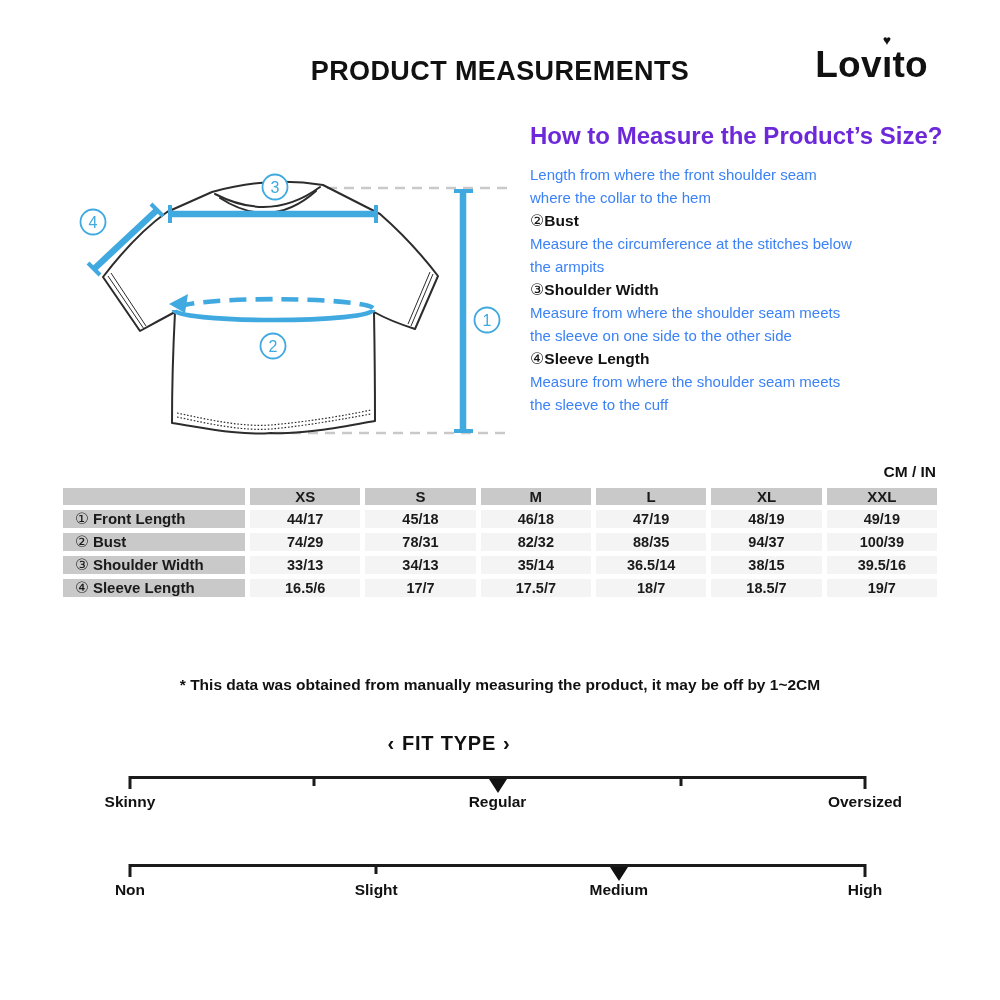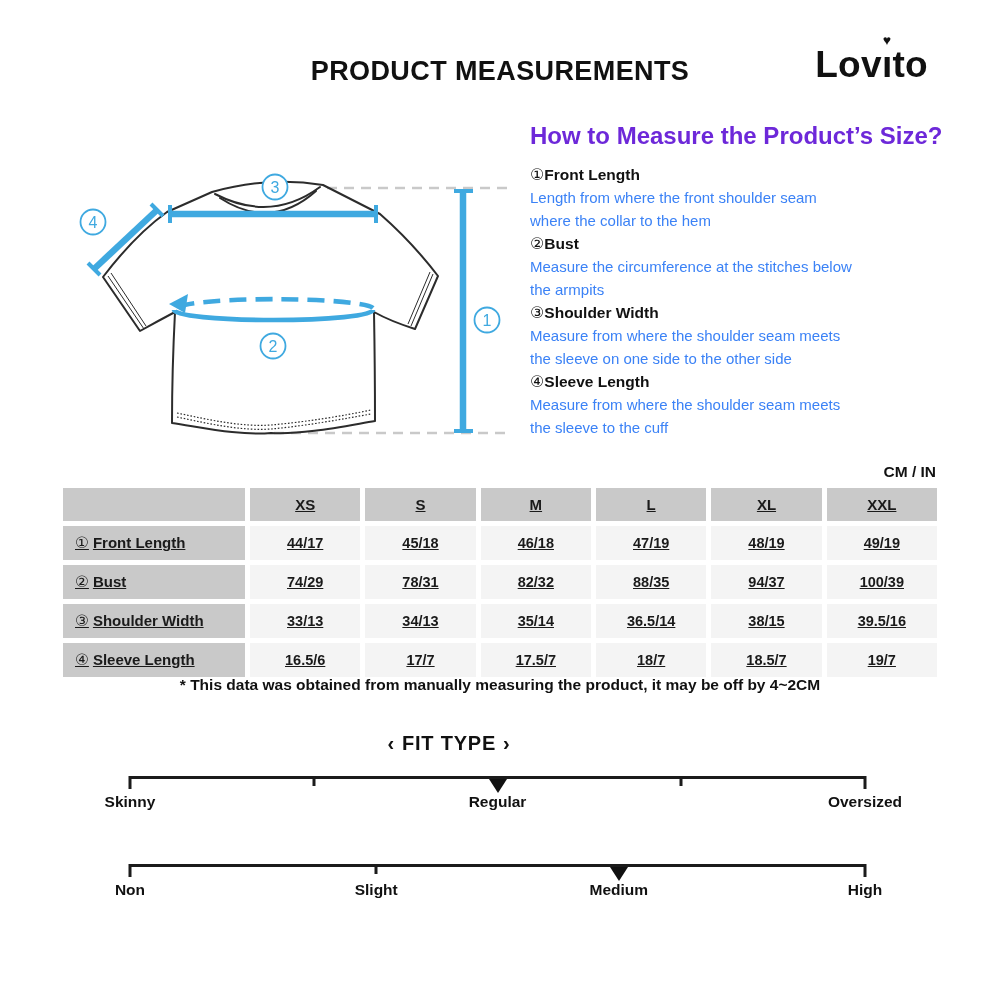--- a/index.html
+++ b/index.html
@@ -28,21 +28,21 @@
   .item-head .num{font-weight:400;font-size:16px;}
   .desc-line{font-size:15px;font-weight:400;line-height:23px;color:#3b82f6;}
   
   .diagram{position:absolute;left:60px;top:130px;width:450px;height:330px;}
   
   .unit-label{position:absolute;top:463px;right:64px;font-size:15.5px;font-weight:700;color:#111;}
   .meas-table{
     position:absolute;top:483px;left:58px;width:884px;
     border-collapse:separate;border-spacing:5px 5px;table-layout:fixed;
   }
-  .meas-table th,.meas-table td{height:14px;padding:8px;font-size:15px;text-decoration:underline;}
+  .meas-table th,.meas-table td{height:14px;padding:0;font-size:15px;}
   .meas-table th{background:#c9c9c9;font-weight:700;text-align:center;}
   .meas-table td.rowlabel{
     background:#c9c9c9;text-align:left;padding-left:12px;font-weight:700;white-space:nowrap;
   }
   .meas-table td.rowlabel .num{font-weight:400;font-size:15.5px;margin-right:4px;}
   .meas-table td.val{background:#f4f4f4;text-align:center;font-weight:700;font-size:14.5px;}
   
   .footnote{
     position:absolute;top:676px;left:0;width:1000px;text-align:center;
     font-size:15.5px;font-weight:700;color:#111;
@@ -134,21 +134,20 @@
       <circle cx="215" cy="57" r="12.5" fill="#fff" stroke="#3FA9E0" stroke-width="1.8"></circle>
       <text x="215" y="63">3</text>
       <circle cx="33" cy="92" r="12.5" fill="#fff" stroke="#3FA9E0" stroke-width="1.8"></circle>
       <text x="33" y="98">4</text>
     </g>
   </svg>
 
   <div class="howto">
     <h2>How to Measure the Product’s Size?</h2>
 
-    <div class="item-head"><span class="num">①</span><span>Front Length</span></div>
     <div class="desc-line">Length from where the front shoulder seam</div>
     <div class="desc-line">where the collar to the hem</div>
 
     <div class="item-head"><span class="num">②</span><span>Bust</span></div>
     <div class="desc-line">Measure the circumference at the stitches below</div>
     <div class="desc-line">the armpits</div>
 
     <div class="item-head"><span class="num">③</span><span>Shoulder Width</span></div>
     <div class="desc-line">Measure from where the shoulder seam meets</div>
     <div class="desc-line">the sleeve on one side to the other side</div>
@@ -212,21 +211,21 @@
       <td class="val">16.5/6</td>
       <td class="val">17/7</td>
       <td class="val">17.5/7</td>
       <td class="val">18/7</td>
       <td class="val">18.5/7</td>
       <td class="val">19/7</td>
     </tr>
   </tbody>
     </table>
 
-  <div class="footnote">* This data was obtained from manually measuring the product, it may be off by 4~2CM</div>
+  <div class="footnote">* This data was obtained from manually measuring the product, it may be off by 1~2CM</div>
 
   <div class="scale-heading" style="top:732px"><span class="bracket">‹</span><span>FIT TYPE</span><span class="bracket">›</span></div>
   <div class="scale" style="top:776px">
     <div class="line"></div>
     <div class="tick t-end" style="left:0%"></div>
     <div class="tick t-mid" style="left:25%"></div>
     <div class="tick t-mid" style="left:75%"></div>
     <div class="tick t-end" style="left:100%"></div>
     <div class="marker" style="left:50%"></div>
     <div class="slabel" style="left:0%">Skinny</div>

